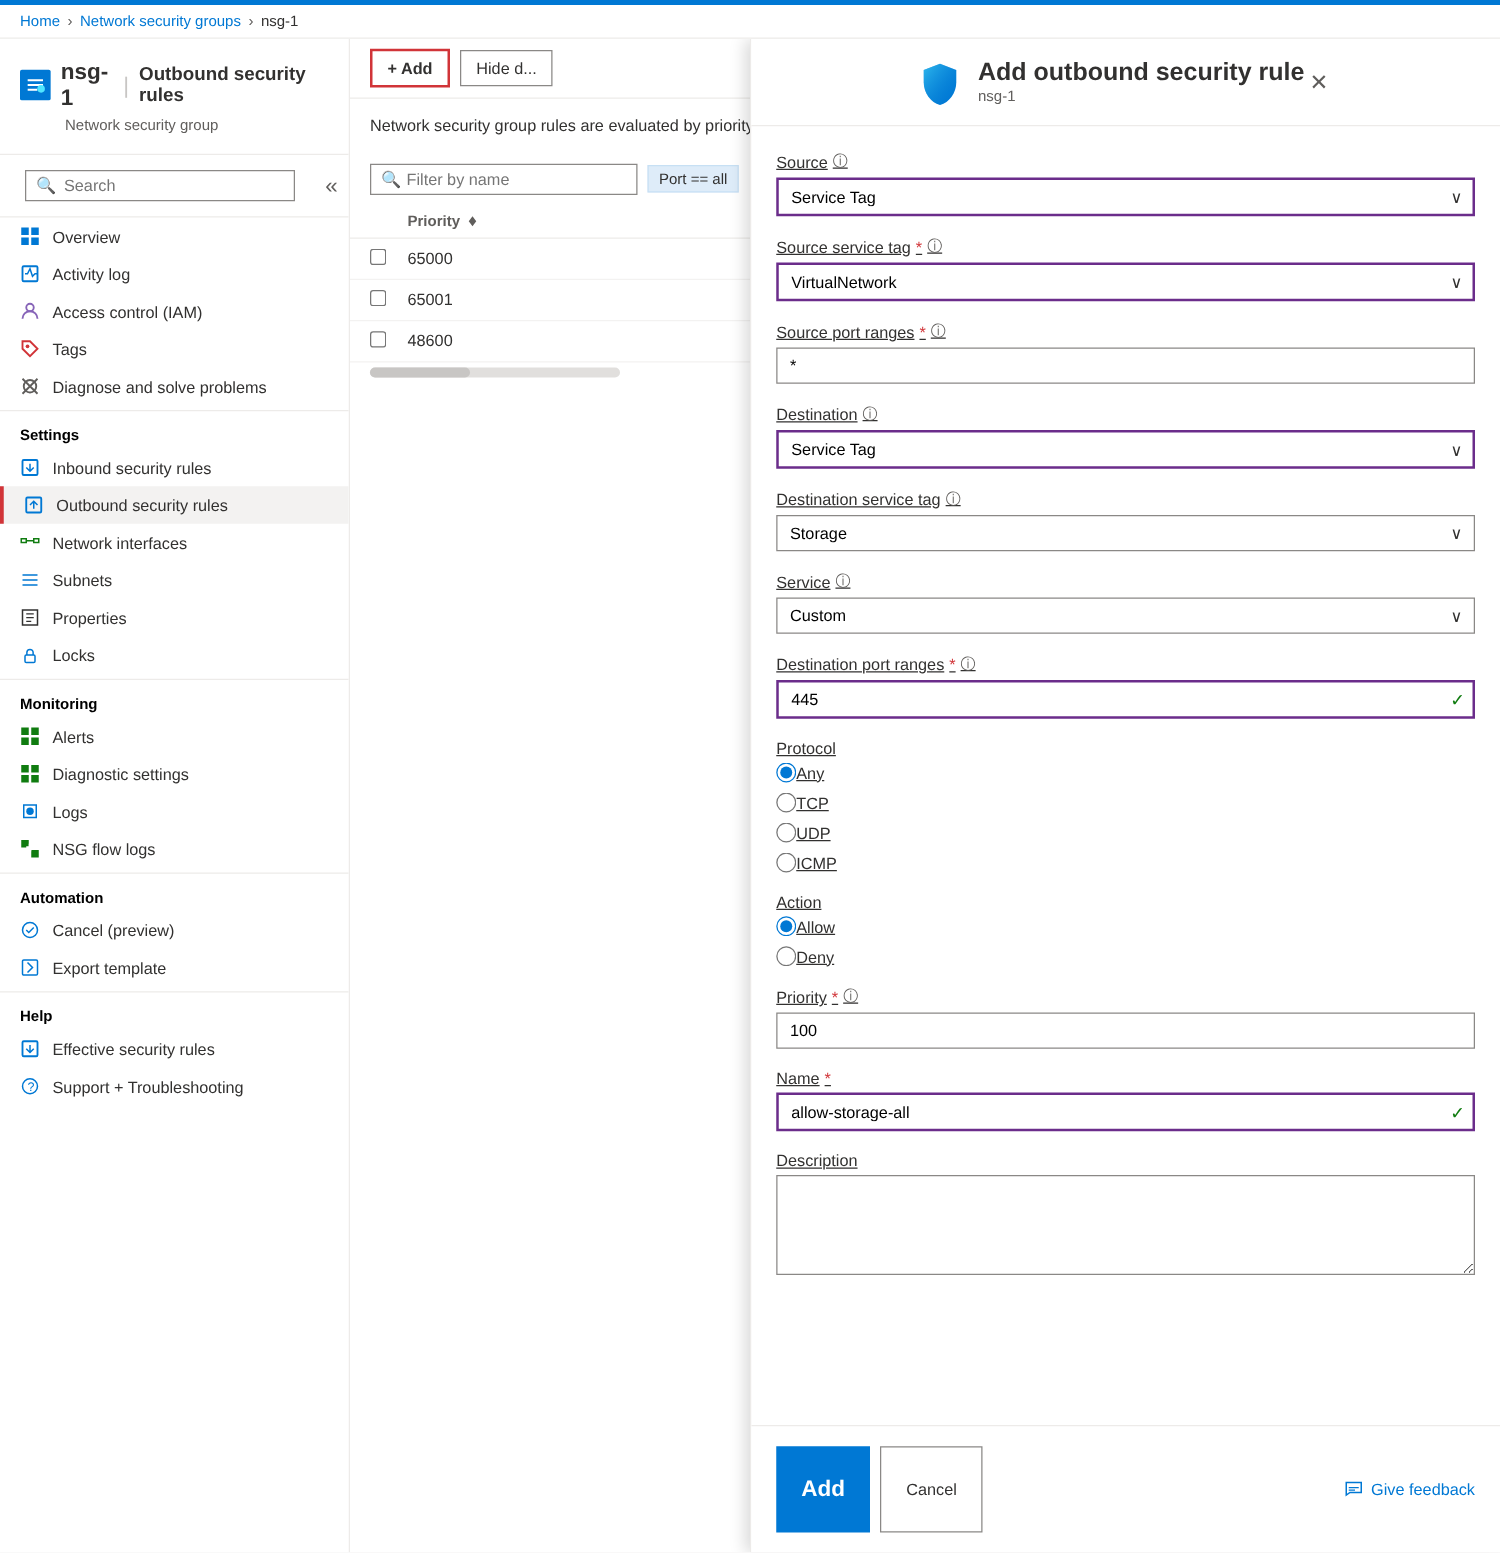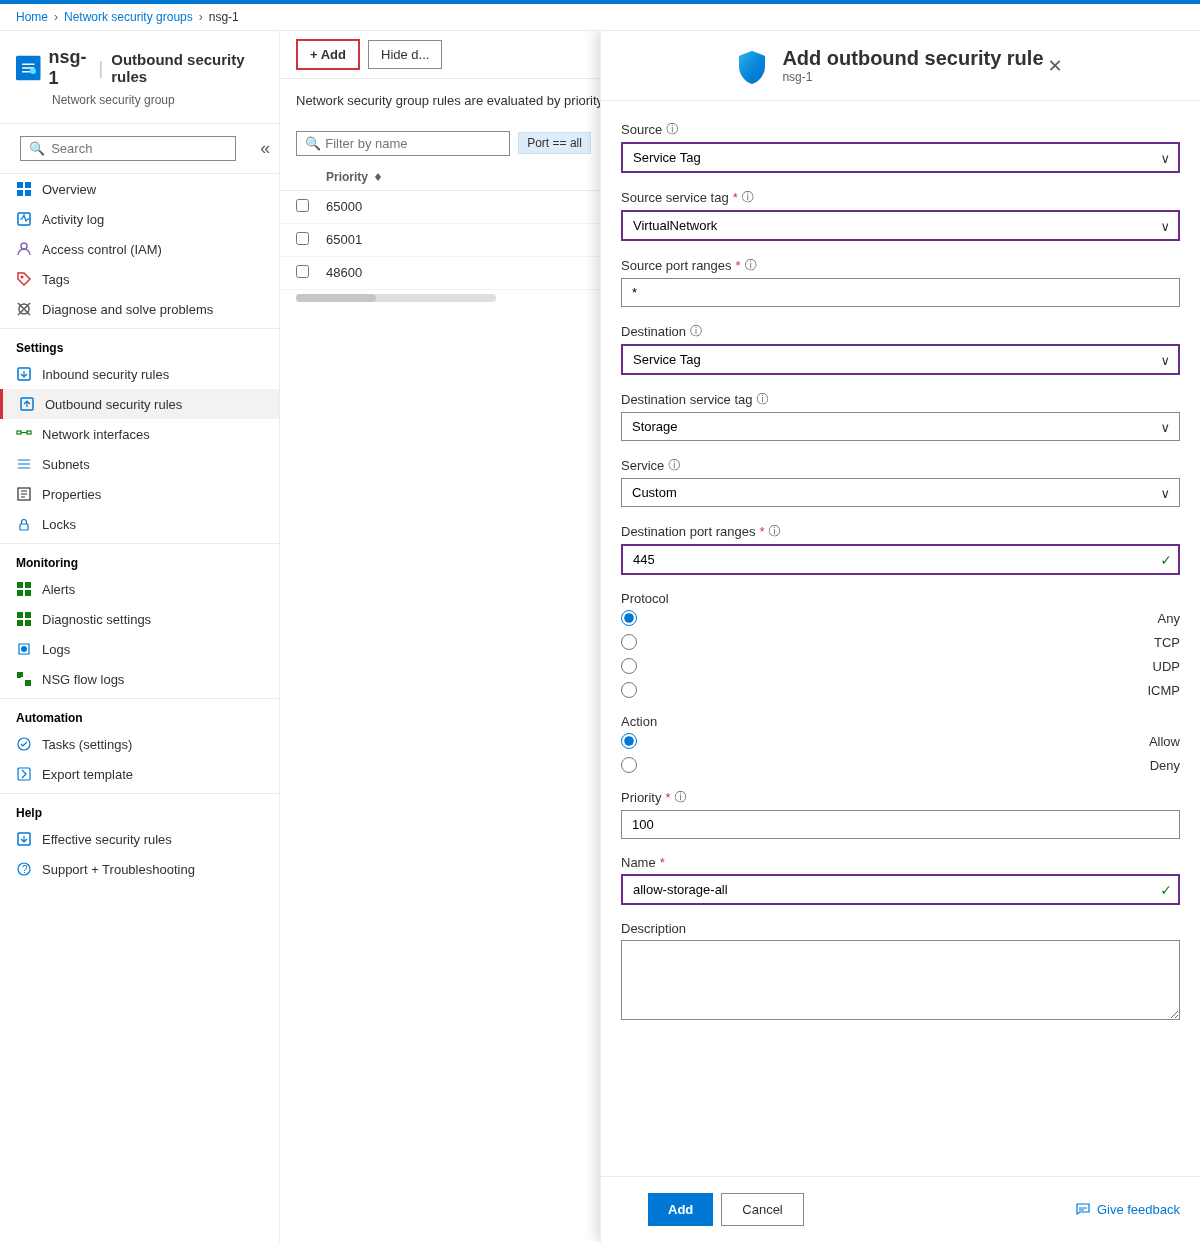--- a/index.html
+++ b/index.html
@@ -64,40 +64,40 @@
 
     .panel-header { display: flex; align-items: center; justify-content: center; padding: 16px 20px; border-bottom: 1px solid #edebe9; background: #fff; position: sticky; top: 0; z-index: 1; }
     .panel-title-group { display: flex; align-items: center; gap: 12px; }
     .panel-shield-icon { width: 36px; height: 36px; }
     .panel-title { font-size: 20px; font-weight: 600; color: #323130; }
     .panel-subtitle { font-size: 12px; color: #605e5c; }
     .close-btn { background: none; border: none; cursor: pointer; font-size: 18px; color: #605e5c; padding: 4px; }
 
     .panel-body { padding: 20px; flex: 1; overflow-y: auto; }
 
-    .form-group { margin-bottom: 16px; }
+    .form-group { margin-bottom: 16px; text-decoration: underline; }
     .form-label { font-size: 13px; color: #323130; margin-bottom: 4px; display: flex; align-items: center; gap: 4px; }
     .form-label .required { color: #d13438; }
     .form-label .info-icon { color: #605e5c; font-size: 12px; cursor: pointer; }
     .form-input { width: 100%; padding: 6px 10px; border: 1px solid #8a8886; font-size: 13px; outline: none; }
     .form-input.valid { border: 2px solid #6b2d8b; padding-right: 30px; }
     .input-wrapper { position: relative; }
     .input-check { position: absolute; right: 8px; top: 50%; transform: translateY(-50%); color: #107c10; font-size: 14px; }
 
     select.form-select-native { width: 100%; padding: 6px 10px; border: 1px solid #8a8886; font-size: 13px; background: #fff; cursor: pointer; appearance: none; -webkit-appearance: none; }
     .select-wrapper { position: relative; }
     .select-arrow { position: absolute; right: 10px; top: 50%; transform: translateY(-50%); pointer-events: none; color: #323130; }
 
     .radio-group { display: flex; flex-direction: column; gap: 8px; margin-top: 4px; }
-    .radio-item { display: flex; align-items: center; gap: 16px; cursor: pointer; justify-content: space-between; }
+    .radio-item { display: flex; align-items: center; gap: 0; cursor: pointer; }
     .radio-item input[type="radio"] { accent-color: #0078d4; width: 16px; height: 16px; }
 
     .panel-footer { padding: 16px 20px; border-top: 1px solid #edebe9; display: flex; align-items: center; justify-content: space-between; background: #fff; position: sticky; bottom: 0; }
     .footer-left { display: flex; gap: 8px; }
-    .btn-primary { background: #0078d4; color: #fff; border: none; padding: 8px 20px; font-size: 13px; cursor: pointer; font-weight: 600; margin-left: 27px; }
+    .btn-primary { background: #0078d4; color: #fff; border: none; padding: 24px 20px; font-size: 18px; cursor: pointer; font-weight: 600; }
     .btn-cancel { background: #fff; color: #323130; border: 1px solid #8a8886; padding: 8px 20px; font-size: 13px; cursor: pointer; text-align: right; }
     .feedback-link { display: flex; align-items: center; gap: 6px; color: #0078d4; font-size: 13px; cursor: pointer; text-decoration: none; }
 
     
     .panel-overlay::-webkit-scrollbar { width: 6px; }
     .panel-overlay::-webkit-scrollbar-thumb { background: #c8c6c4; border-radius: 3px; }
     .sidebar::-webkit-scrollbar { width: 4px; }
     .sidebar::-webkit-scrollbar-thumb { background: #c8c6c4; }
 
     .outbound-active { background: #f3f2f1; border-left: 3px solid #d13438; }
@@ -287,21 +287,21 @@
     </div>
 
     <div class="nav-section-header">Automation</div>
     <div class="nav-item">
       <span class="nav-icon">
         <svg width="16" height="16" viewBox="0 0 16 16">
             <circle cx="8" cy="8" r="6" fill="none" stroke="#0078d4" stroke-width="1.2"></circle>
             <path d="M5 8l2 2 4-4" stroke="#0078d4" stroke-width="1.2" fill="none"></path>
           </svg>
       </span>
-      <span>Tasks (settings)</span>
+      <span>Cancel (preview)</span>
     </div>
     <div class="nav-item">
       <span class="nav-icon">
         <svg width="16" height="16" viewBox="0 0 16 16">
             <rect x="2" y="2" width="12" height="12" rx="1" fill="none" stroke="#0078d4" stroke-width="1.2"></rect>
             <path d="M6 4l4 4-4 4" stroke="#0078d4" stroke-width="1.2" fill="none"></path>
           </svg>
       </span>
       <span>Export template</span>
     </div>

